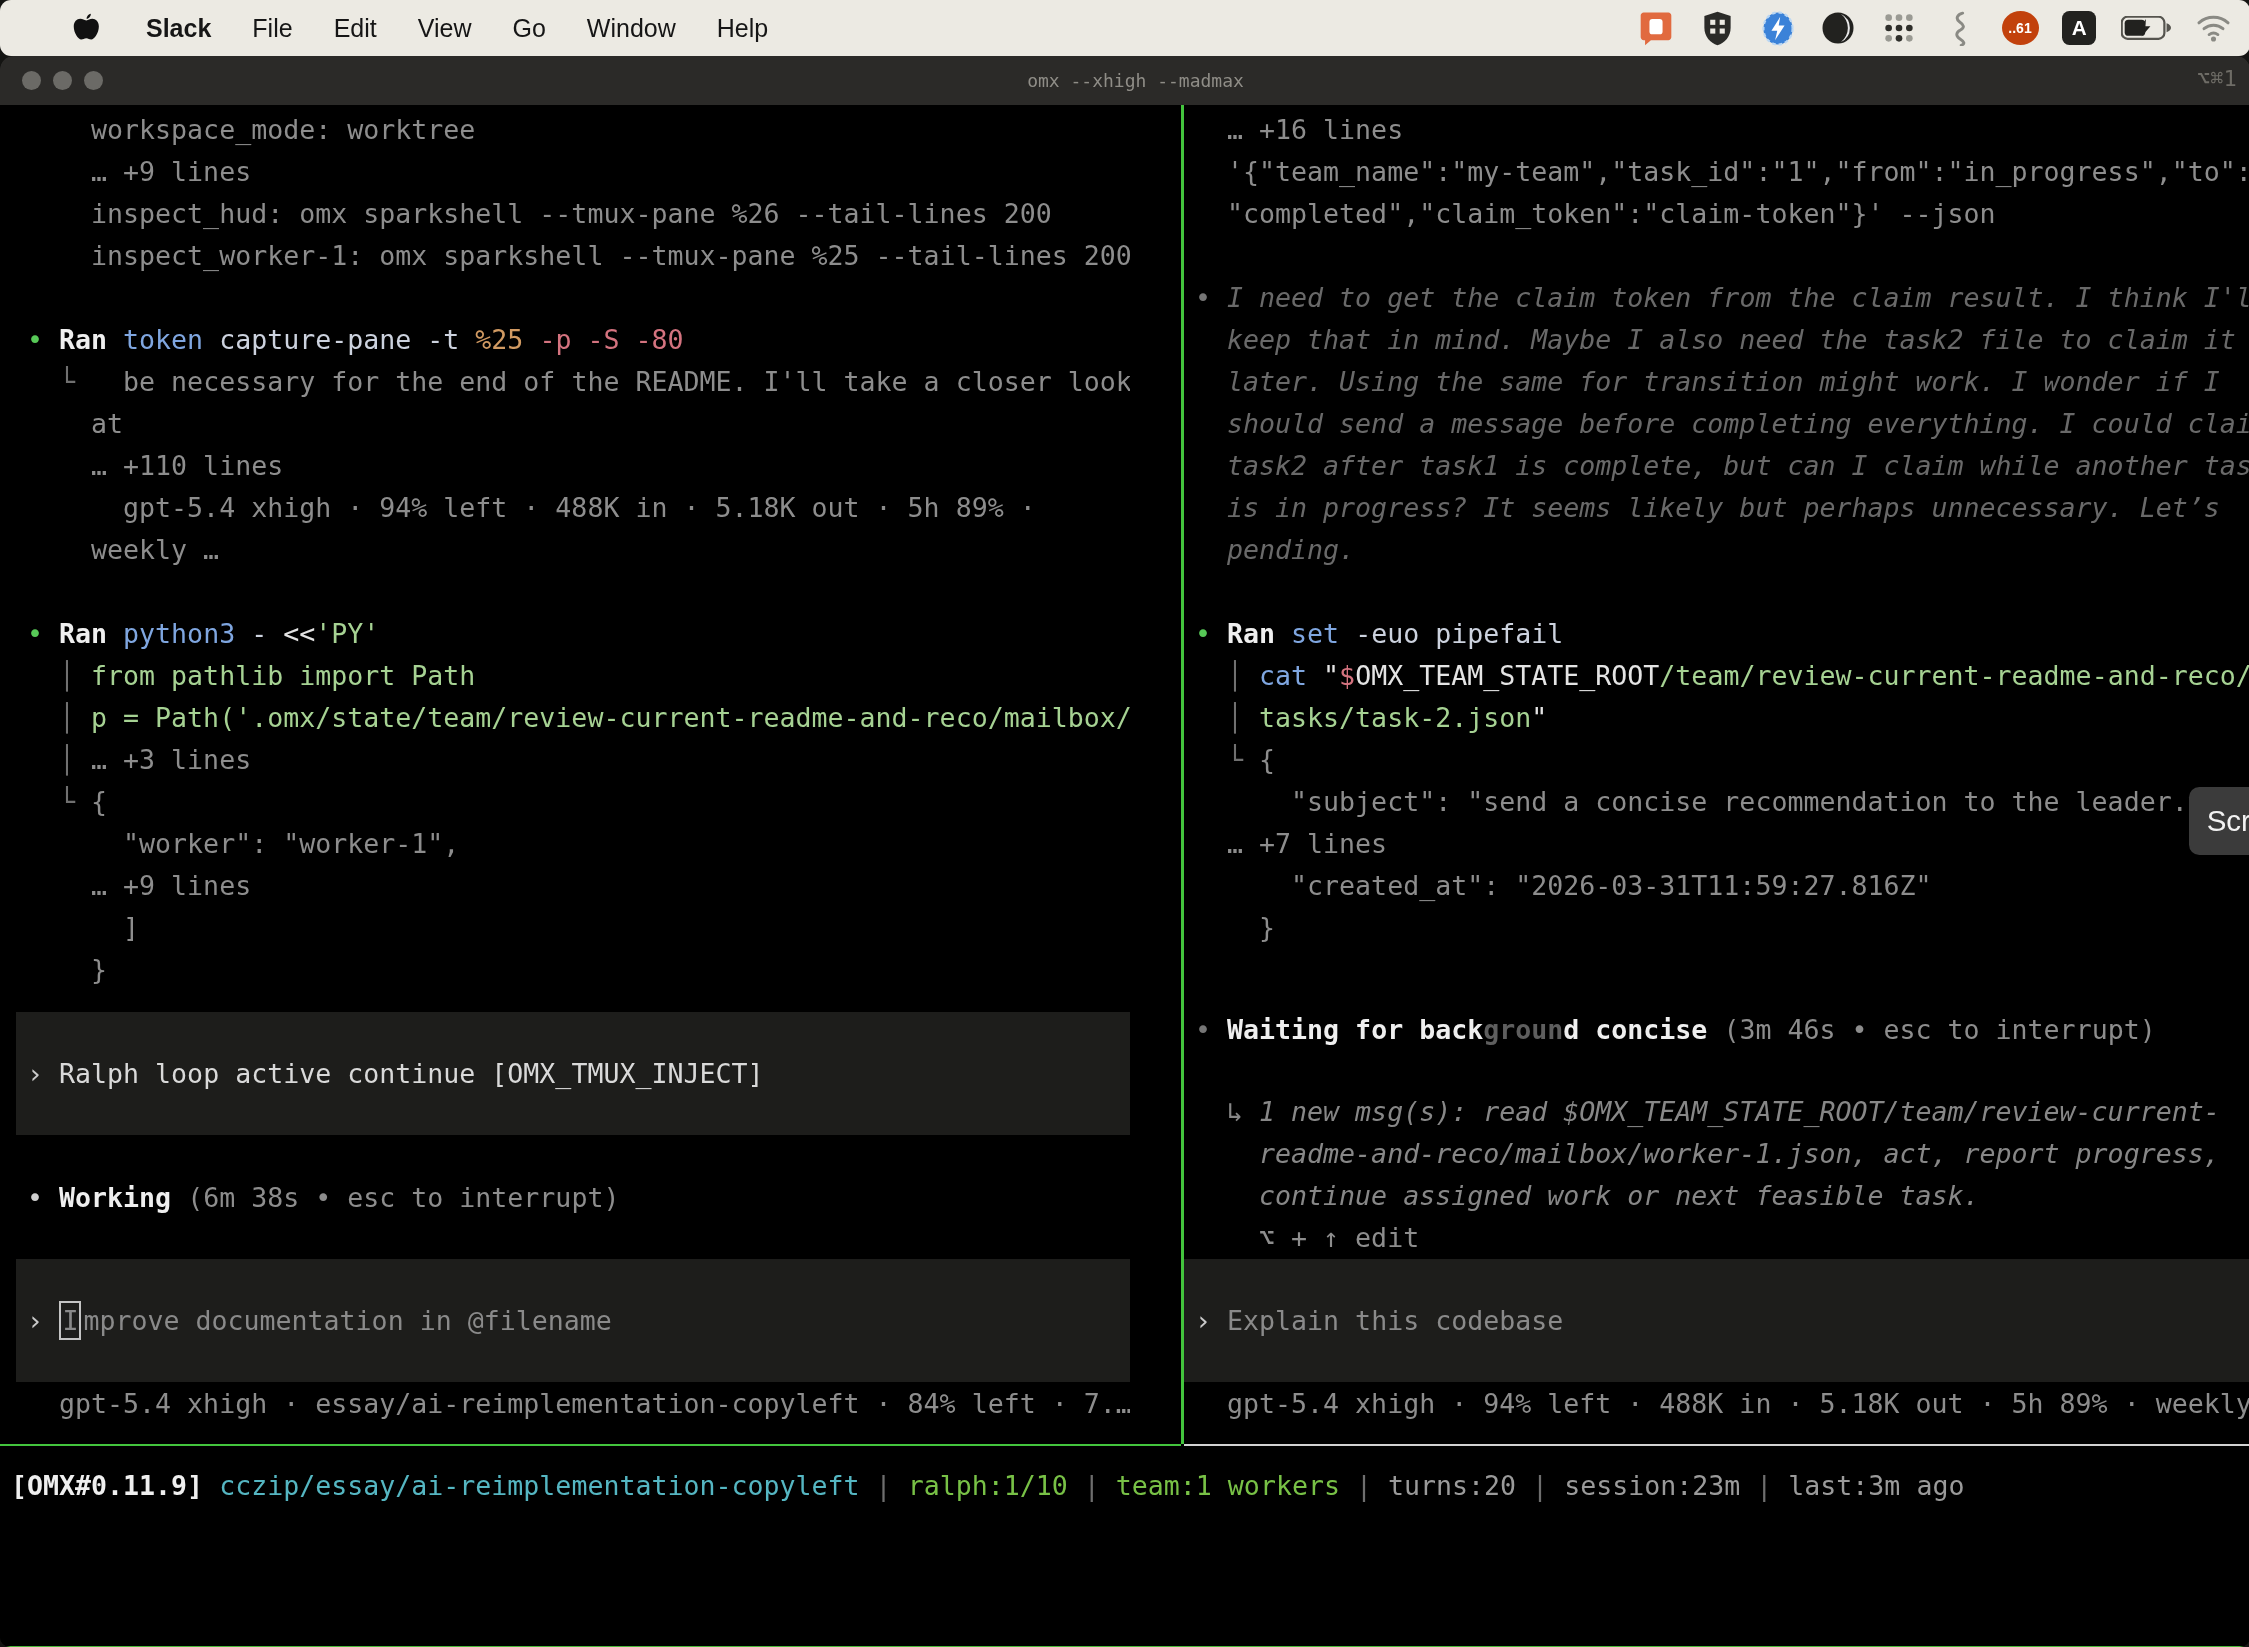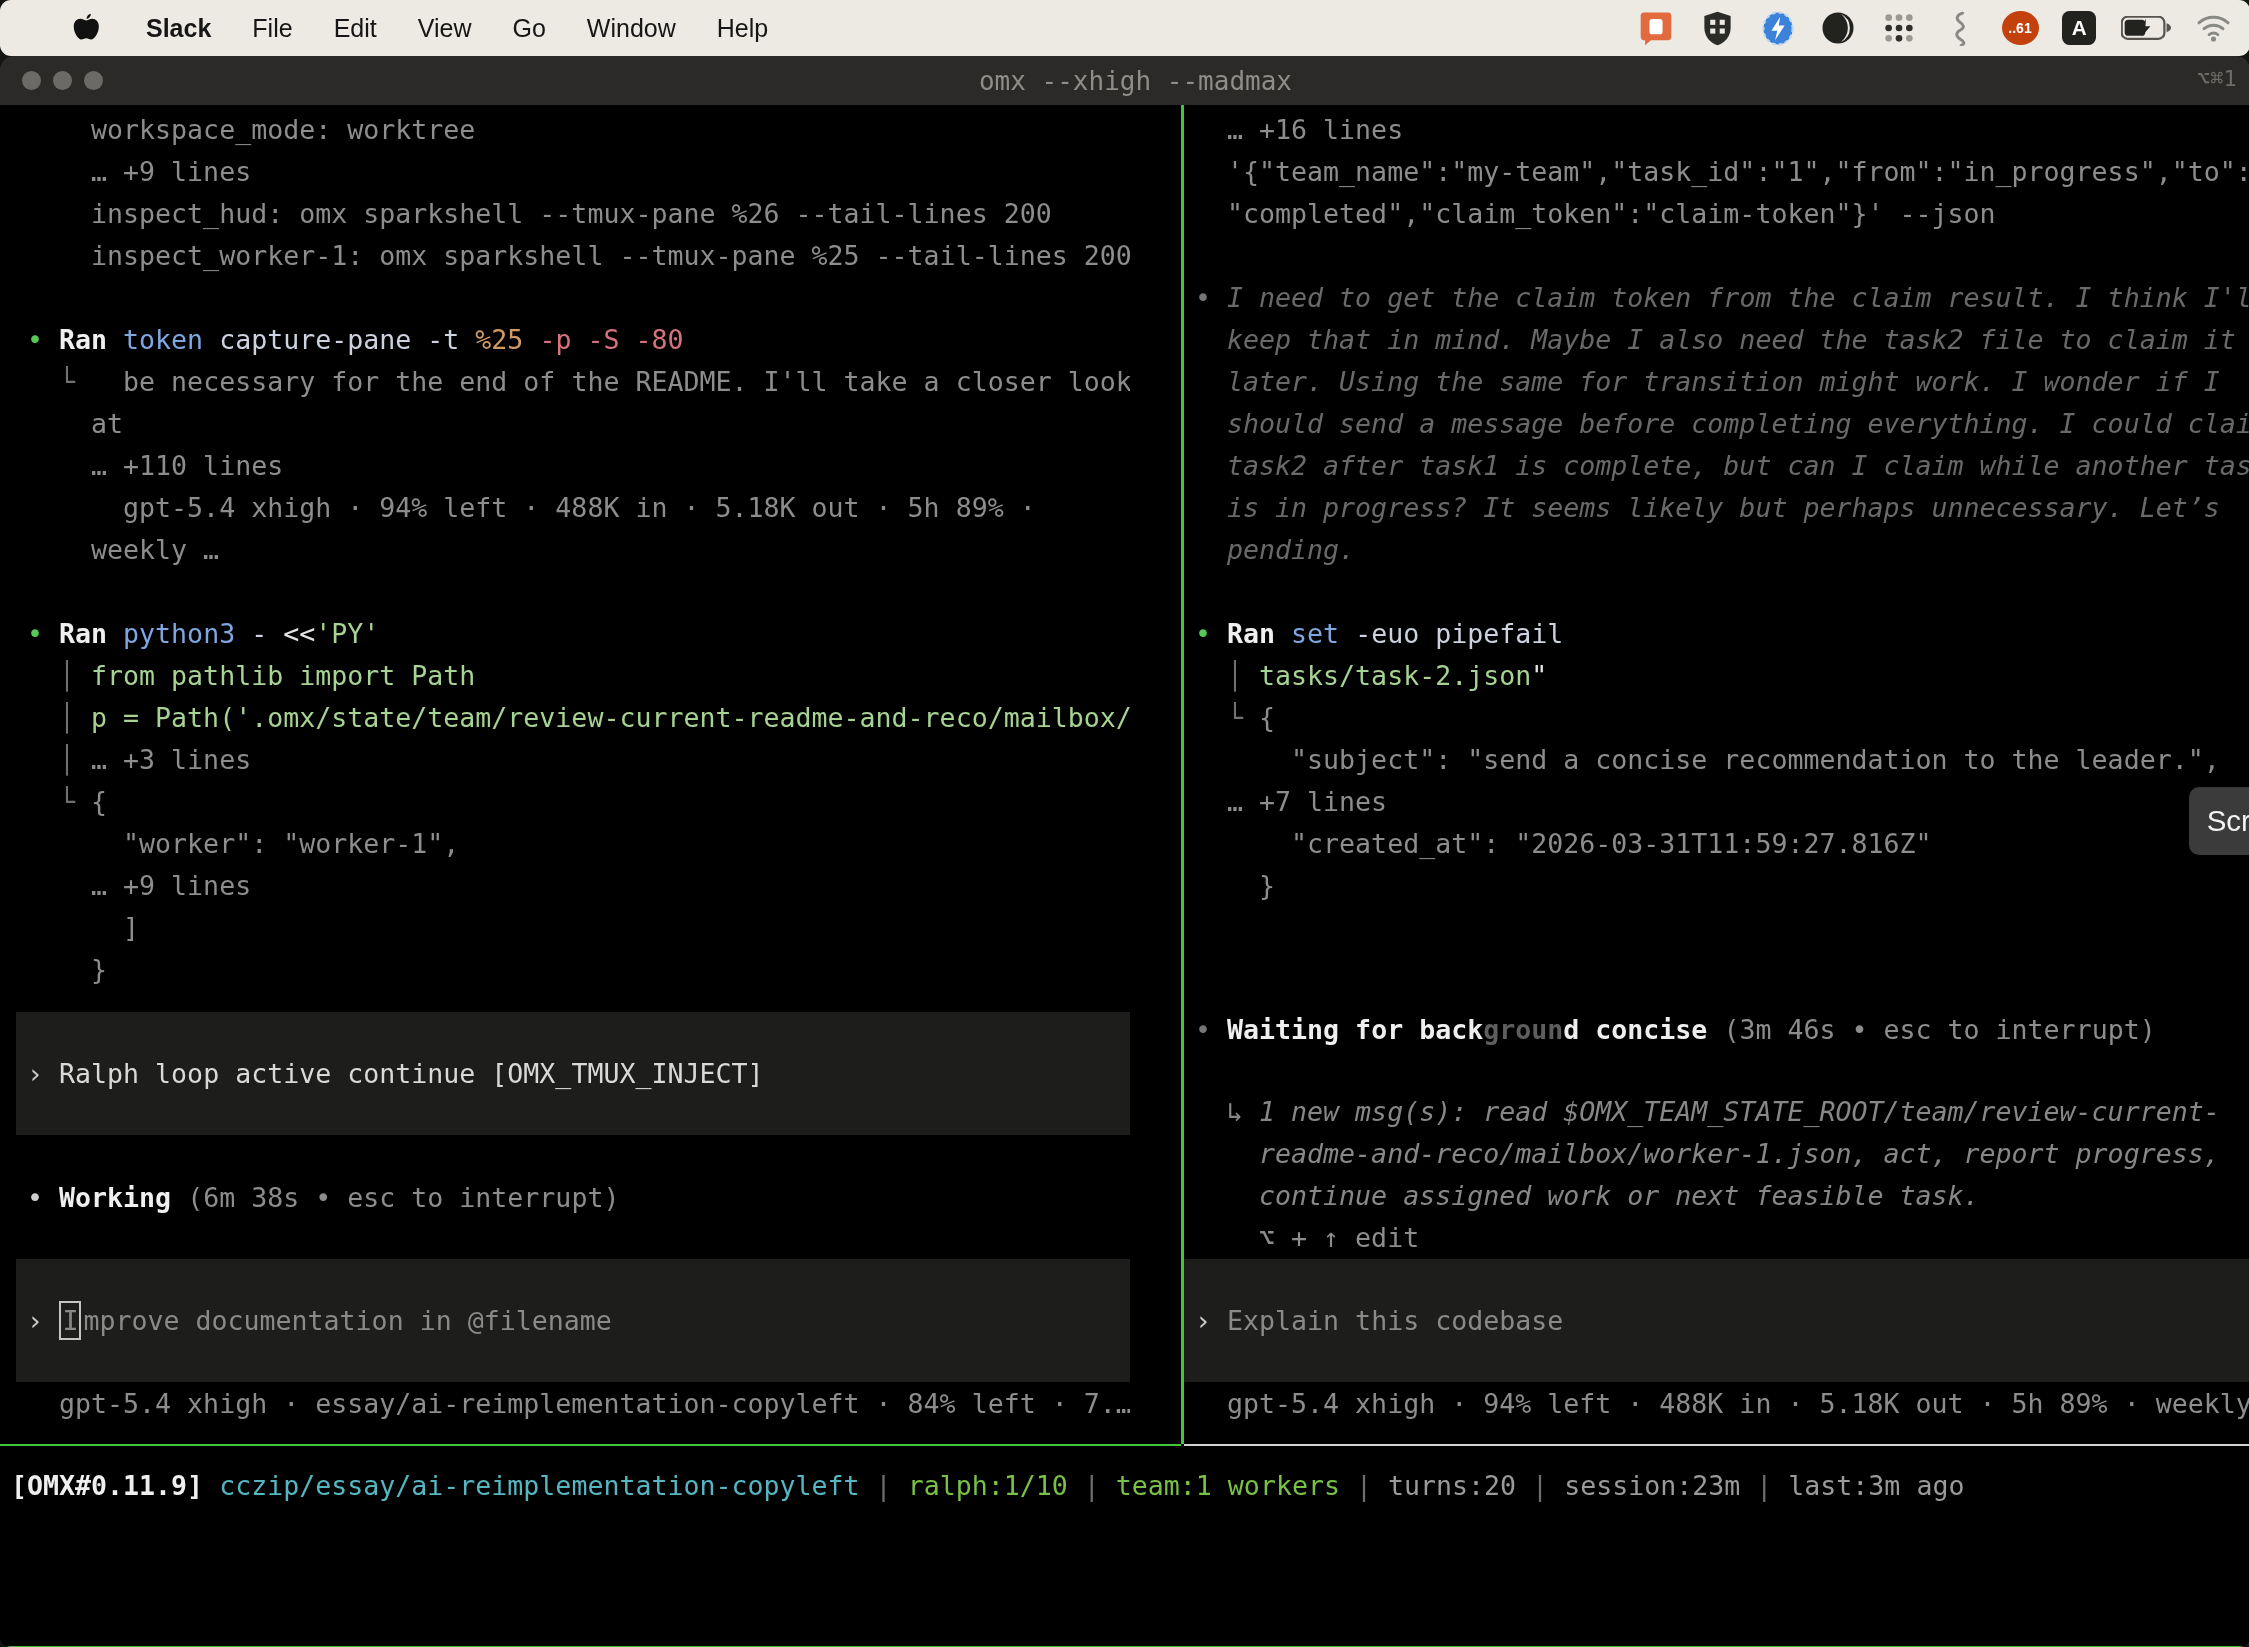--- a/index.html
+++ b/index.html
@@ -20,21 +20,21 @@
   .abadge { width:34px; height:34px; background:#22221f; border-radius:7.4px;
     color:#fff; font-size:20.7px; font-weight:bold; display:flex; align-items:center; justify-content:center; }
 
   
   .window { position:absolute; top:56px; left:0; width:2250px; height:1591px;
     background:#000; border-radius:13.3px 13.3px 10.3px 10.3px; overflow:hidden; }
   .titlebar { position:absolute; top:0; left:0; width:100%; height:49px; background:#2B2A28;
     display:flex; align-items:center; }
   .tl-dots { position:absolute; left:22px; top:0; height:49px; display:flex; align-items:center; gap:11.8px; }
   .tl-dot { width:19px; height:19px; border-radius:50%; background:#6b6a66; }
-  .win-title { width:100%; text-align:center; color:#8f8d87; font-size:26px;
+  .win-title { width:100%; text-align:center; color:#8f8d87; font-size:18px;
     font-family:"DejaVu Sans Mono", monospace;padding-left:21px; }
   .win-shortcut { position:absolute; right:13.3px; top:10.3px; color:#6e6c66; font-size:22px;
     font-family:"DejaVu Sans Mono","DejaVu Sans", monospace; }
 
   
   .term { position:absolute; top:49px; left:0; width:2250px; height:1543px; background:#000;
     font-size:26.6px; line-height:42px; }
   .pane { position:absolute; top:0; overflow:hidden; }
   .pane-left  { left:16px;    width:1114px; height:1339px; }
   .pane-right { left:1184px; width:1066px; height:1339px; }
@@ -250,20 +250,21 @@
           <div class="tline">&nbsp;</div>
           <div class="tline"><span class="db">• </span><span class="th">I need to get the claim token from the claim result. I think I'll</span></div>
           <div class="tline"><span class="th">  keep that in mind. Maybe I also need the task2 file to claim it</span></div>
           <div class="tline"><span class="th">  later. Using the same for transition might work. I wonder if I</span></div>
           <div class="tline"><span class="th">  should send a message before completing everything. I could claim</span></div>
           <div class="tline"><span class="th">  task2 after task1 is complete, but can I claim while another task</span></div>
           <div class="tline"><span class="th">  is in progress? It seems likely but perhaps unnecessary. Let’s</span></div>
           <div class="tline"><span class="th">  pending.</span></div>
           <div class="tline">&nbsp;</div>
           <div class="tline"><span class="b">• </span><span class="bw">Ran </span><span class="blu">set </span><span class="arg">-euo pipefail</span></div>
+          <div class="tline"><span class="dim">  │ </span><span class="blu">cat </span><span class="w">"</span><span class="pnk">$</span><span class="w">OMX_TEAM_STATE_ROOT</span><span class="grn">/team/review-current-readme-and-reco/</span></div>
           <div class="tline"><span class="dim">  │ </span><span class="grn">tasks/task-2.json</span><span class="w">"</span></div>
           <div class="tline"><span class="dim">  └ </span><span class="g">{</span></div>
           <div class="tline"><span class="g">      "subject": "send a concise recommendation to the leader.",</span></div>
           <div class="tline"><span class="g">  … +7 lines</span></div>
           <div class="tline"><span class="g">      "created_at": "2026-03-31T11:59:27.816Z"</span></div>
           <div class="tline"><span class="g">    }</span></div>
         </div>
 
       <div class="absline" style="top:904px;">
           <div class="tline"><span class="db">• </span><span class="bw">Waiting for back</span><span class="shim">groun</span><span class="bw">d concise </span><span class="g">(3m 46s • esc to interrupt)</span></div>

